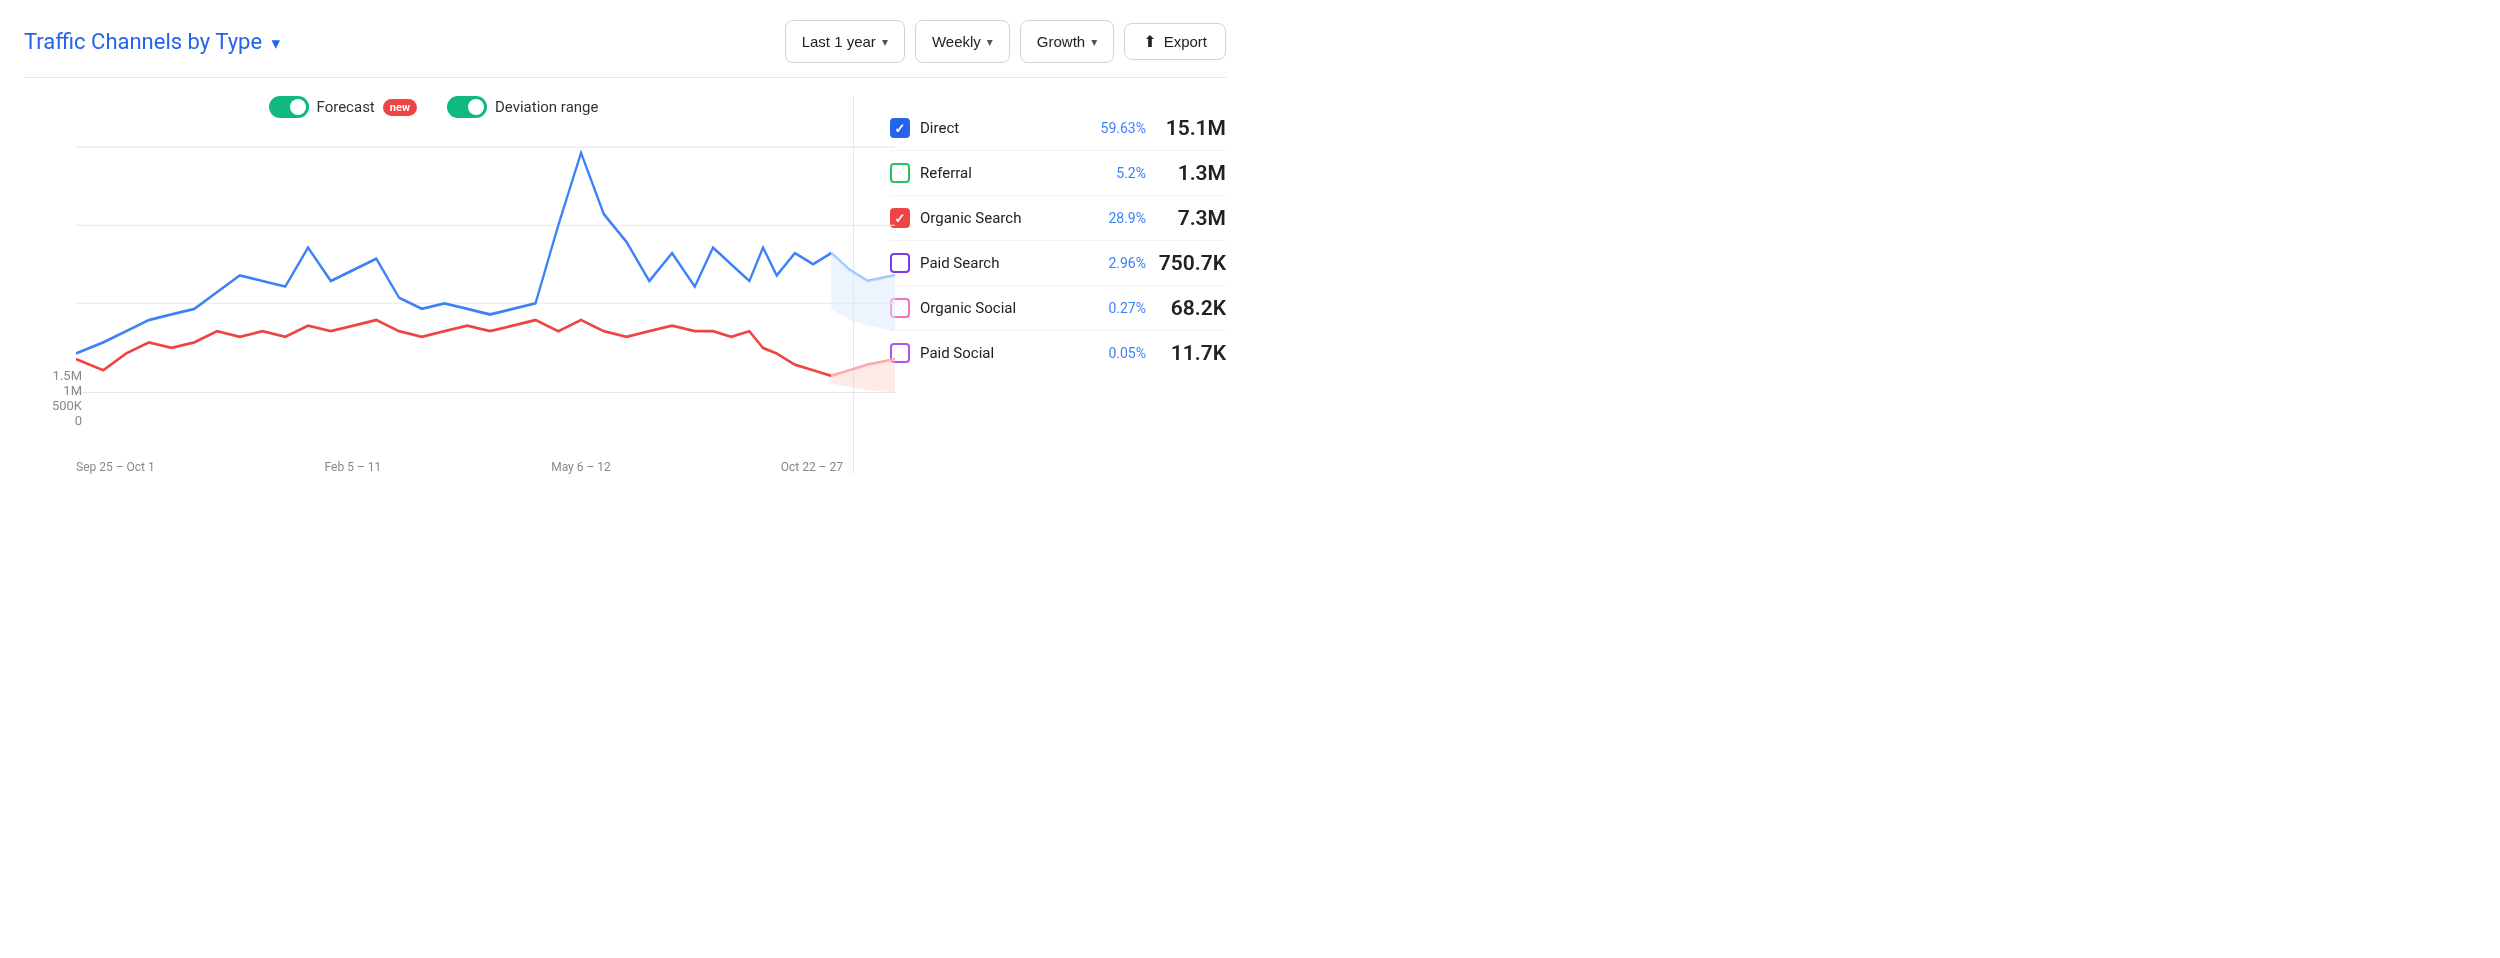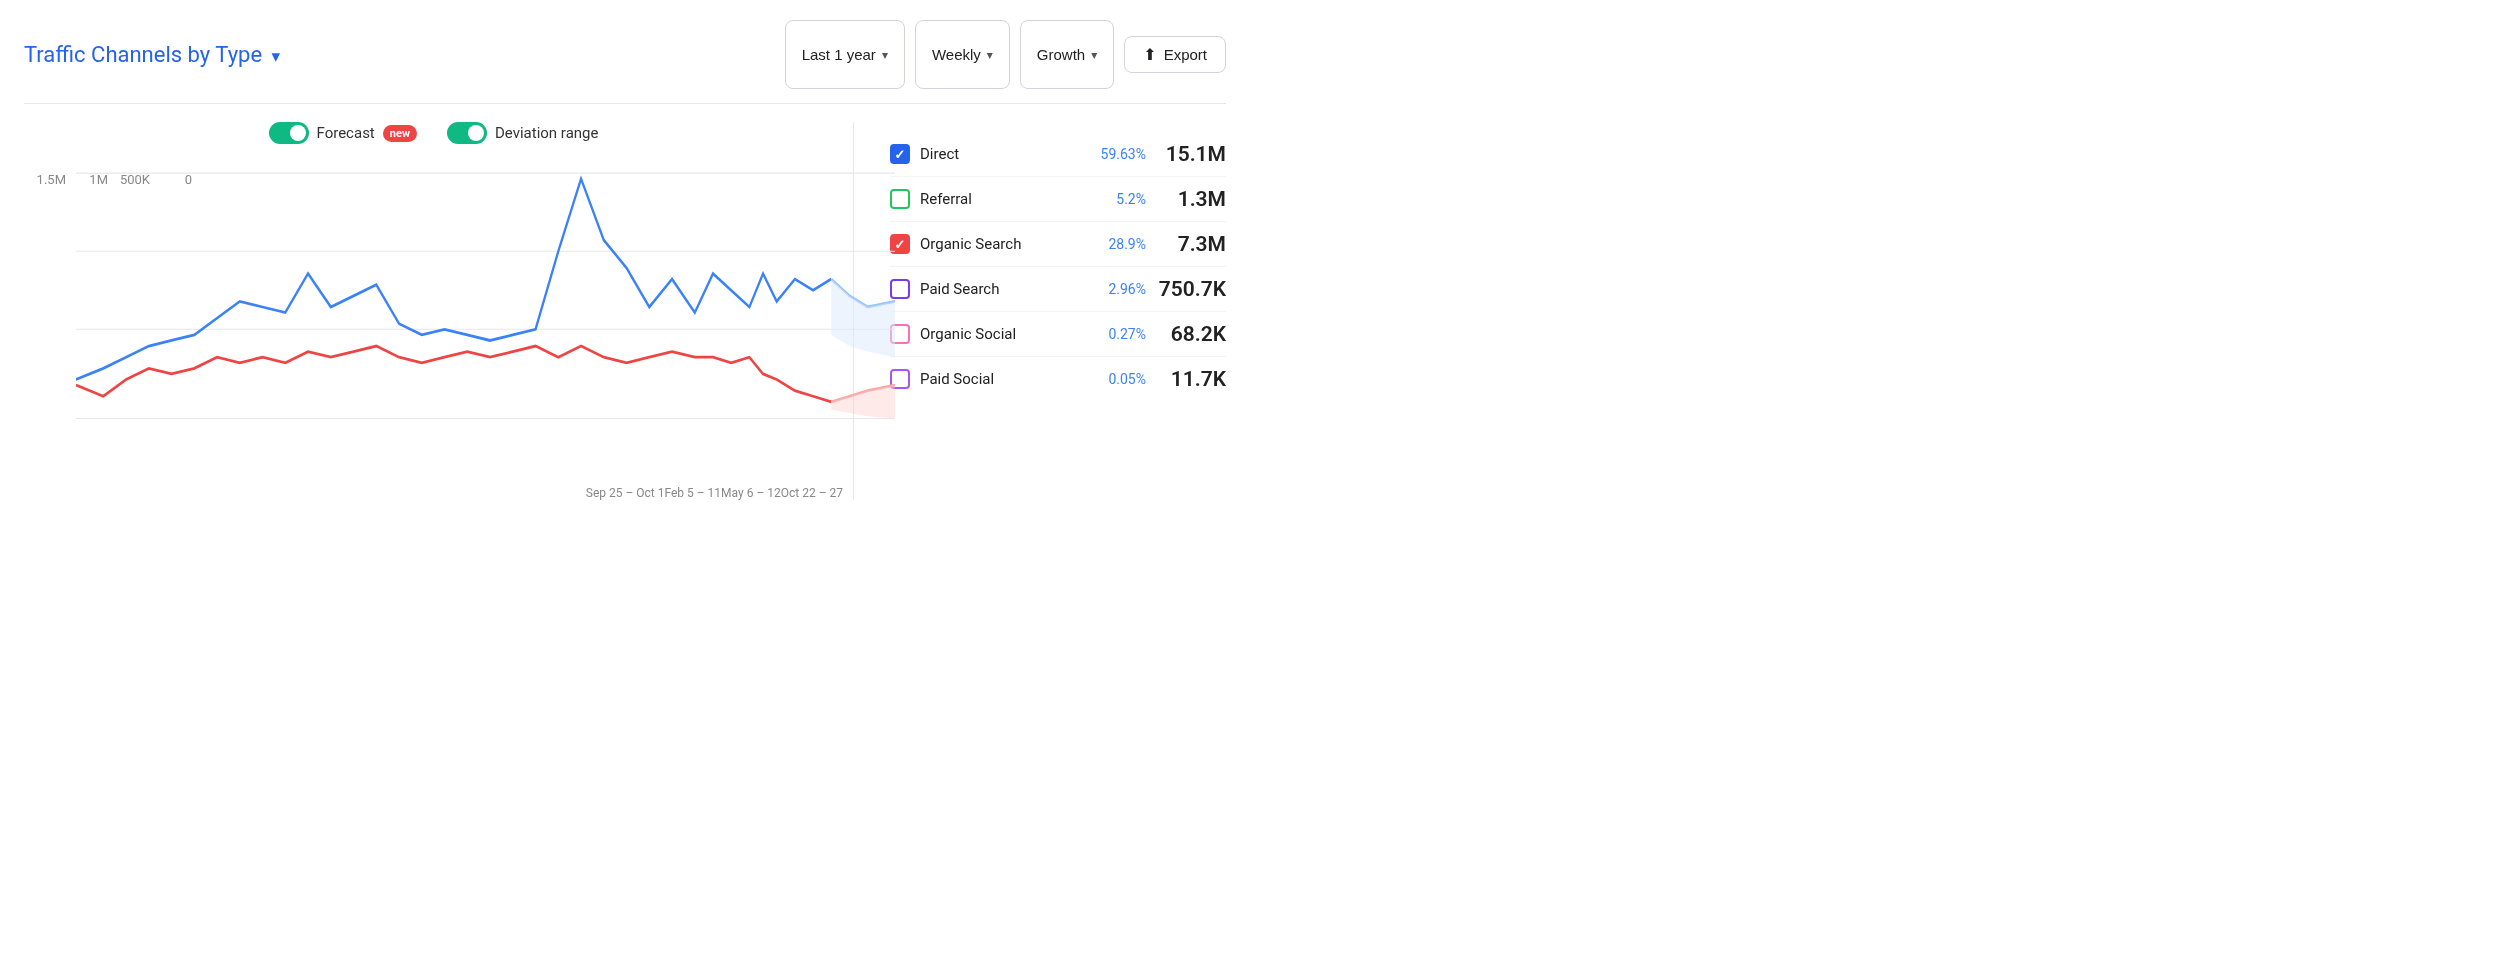--- a/index.html
+++ b/index.html
@@ -31,21 +31,21 @@
     }
     .header-controls {
       display: flex;
       gap: 10px;
       align-items: center;
     }
     .ctrl-btn {
       display: flex;
       align-items: center;
       gap: 6px;
-      padding: 25px 16px;
+      padding: 12px 16px;
       border: 1.5px solid #d1d5db;
       border-radius: 8px;
       background: #fff;
       font-size: 15px;
       font-weight: 500;
       color: #222;
       cursor: pointer;
     }
     .ctrl-btn .chevron {
       font-size: 12px;
@@ -123,39 +123,39 @@
     
     .chart-svg-wrap {
       position: relative;
       width: 100%;
       height: 320px;
     }
 
     
     .y-labels {
       position: absolute;
-      left: 0;
+      left: 16px;
       top: 0;
       height: 100%;
       display: flex;
-      flex-direction: row;
-      justify-content: center;
+      flex-direction: column;
+      justify-content: flex-end;
       padding: 10px 0 28px 0;
     }
     .y-label {
       font-size: 13px;
       color: #888;
       width: 42px;
       text-align: right;
     }
 
     
     .x-labels {
       display: flex;
-      justify-content: flex-end;
+      justify-content: space-between;
       margin-left: 52px;
       margin-top: 4px;
     }
     .x-label {
       font-size: 12px;
       color: #888;
     }
 
     
     .legend-area {

